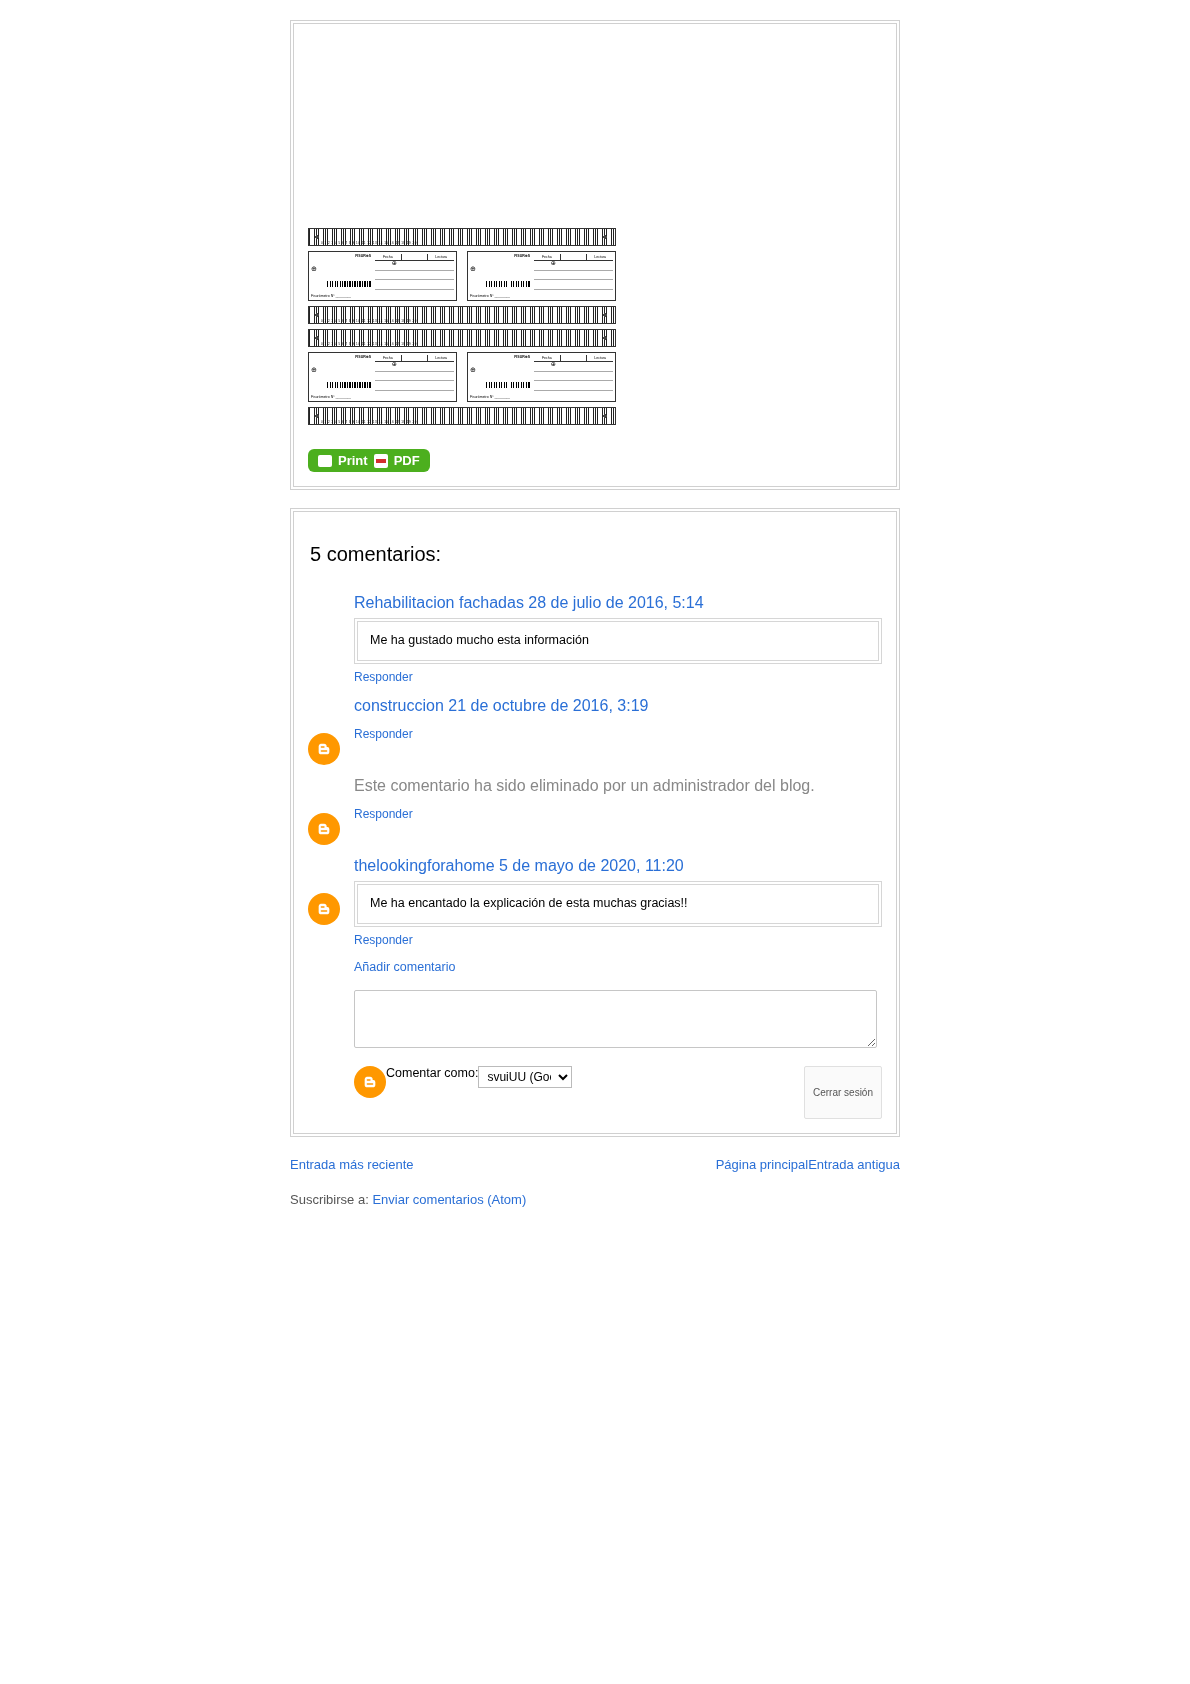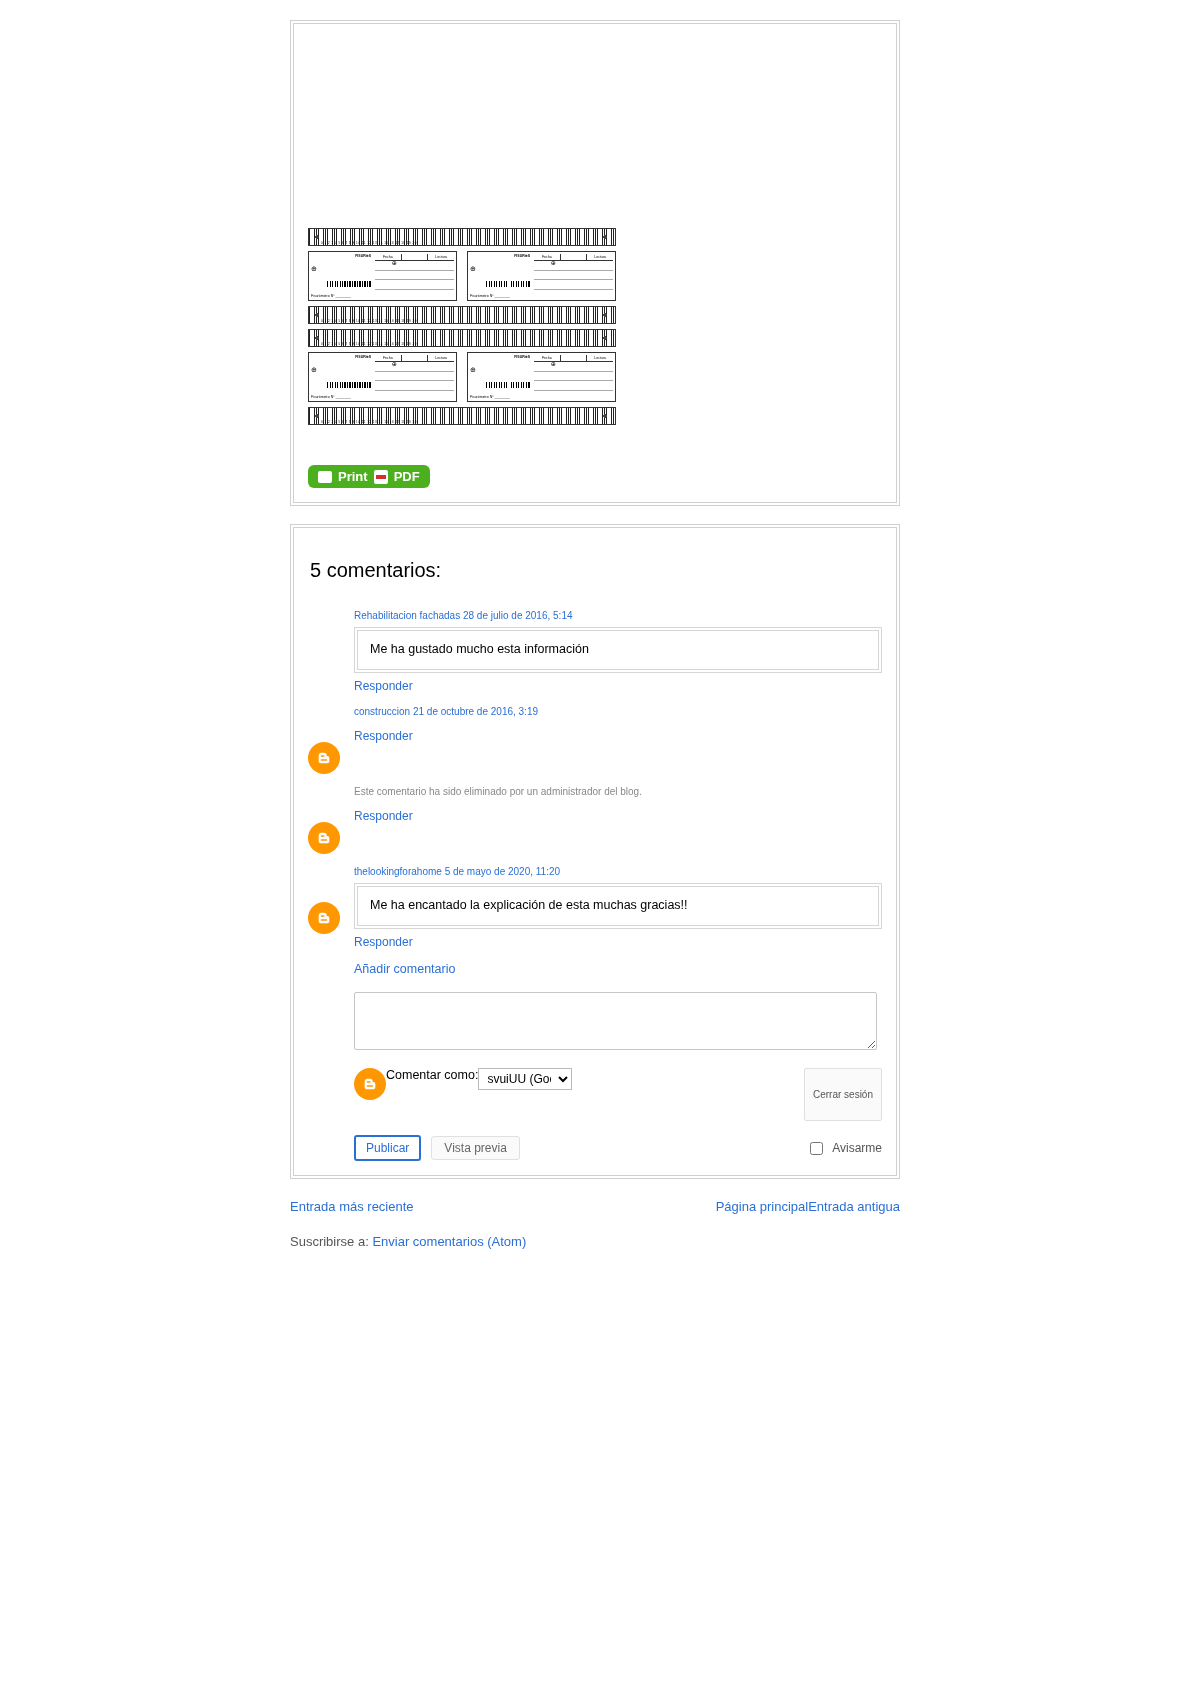--- a/index.html
+++ b/index.html
@@ -126,21 +126,21 @@
   }
   .hdr-mid::after {
     content: "⊕";
     position: absolute;
     left: -10px;
     top: 5px;
     font-size: 6px;
   }
 
   .print-btn {
-    margin-top: 40px;
+    margin-top: 24px;
     display: inline-flex;
     align-items: center;
     gap: 6px;
     background: #4caf1e;
     border-radius: 6px;
     padding: 4px 10px;
     color: #fff;
     font-size: 13px;
     font-weight: bold;
     width: fit-content;
@@ -190,21 +190,21 @@
     justify-content: center;
     flex-shrink: 0;
     margin-top: 36px;
   }
   .avatar svg { width: 16px; height: 16px; }
   .comment.no-avatar .avatar { visibility: hidden; margin-top: 0; height: 0; }
   .comment-body {
     flex: 1;
   }
   .comment-meta {
-    font-size: 10px;
+    font-size: 16px;
     margin-bottom: 6px;
   }
   .comment-meta .author {
     color: #2a6fd6;
   }
   .comment-meta .ts {
     color: #2a6fd6;
   }
   .comment-text {
     border: 4px double #d6d6d6;
@@ -493,29 +493,20 @@
           </svg>
       </div>
       <label>Comentar como:</label>
       <select>
         <option>svuiUU (Google</option>
       </select>
       <div class="spacer"></div>
       <button class="signout-btn">Cerrar sesión</button>
     </div>
 
-    <div class="actions-row">
-      <button class="publish-btn">Publicar</button>
-      <button class="preview-btn">Vista previa</button>
-      <div class="spacer"></div>
-      <label class="notify">
-        <input type="checkbox" style="">
-        <span>Avisarme</span>
-      </label>
-    </div>
   </div>
 </div>
 
 <div class="links-block">
   <a style="margin-right:auto">Entrada más reciente</a>
   <a>Página principal</a>
   <a>Entrada antigua</a>
 </div>
 
 <div class="subscribe-block">

